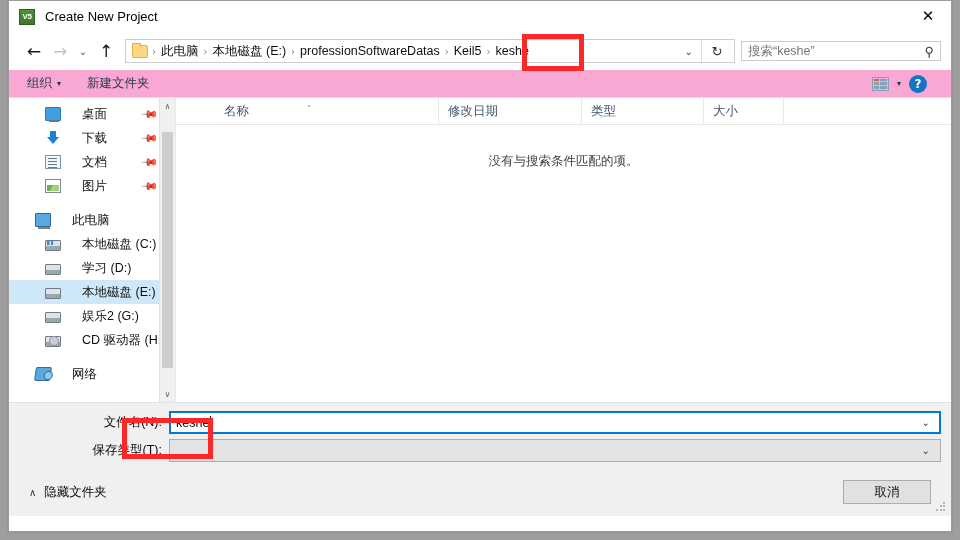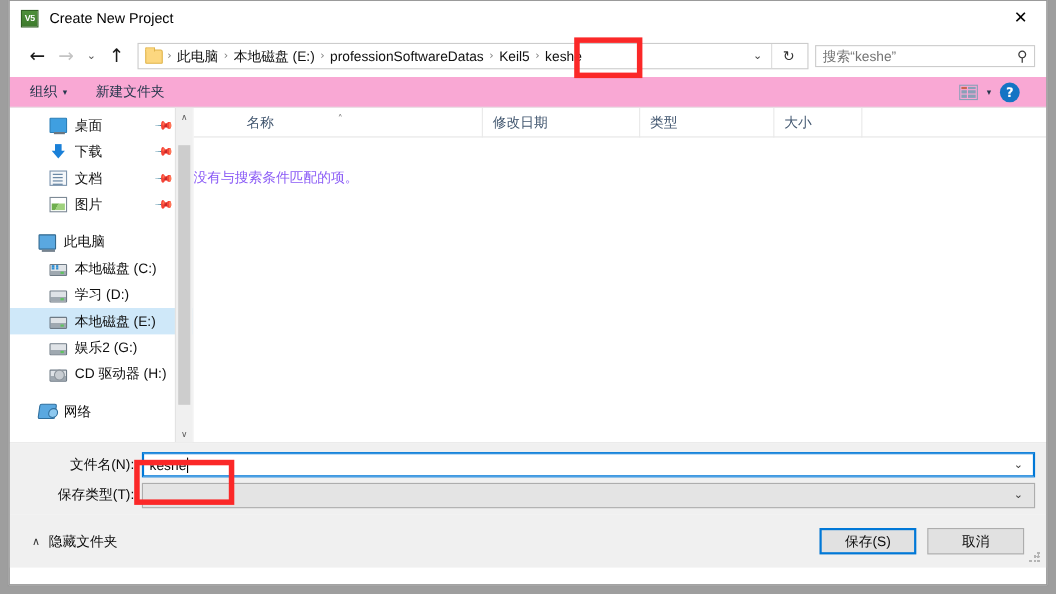--- a/index.html
+++ b/index.html
@@ -223,20 +223,21 @@
   .side-list { padding-top: 4px; }
   .side-item {
     height: 24px;
     display: flex;
     align-items: center;
     padding-left: 26px;
     font-size: 12.5px;
     color: #101010;
     position: relative;
     white-space: nowrap;
+    gap: 14px;
   }
   .side-item.indent2 { padding-left: 36px; }
   .side-item.selected { background: #cfe8f9; }
   .side-ico {
     width: 16px; height: 14px;
     margin-right: 7px;
     flex: 0 0 auto;
     position: relative;
   }
   .ico-desktop { background: #3f9fe0; border: 1px solid #2b7fb8; border-radius: 1px; }
@@ -353,38 +354,39 @@
     white-space: nowrap;
   }
   .col:first-child { border-left: none; padding-left: 48px; }
   .sort-caret {
     position: absolute;
     left: 50%; top: -2px;
     font-size: 9px; color: #7f7f7f;
     font-family: "DejaVu Sans", sans-serif;
   }
   .empty-msg {
-    text-align: left;
-    font-size: 12.5px;
-    color: #8b5cf6;
+    text-align: center;
+    font-size: 12.5px;
+    color: #404040;
     margin-top: 28px;
   }
 
   
   .formarea {
     background: #f0f0f0;
     height: 65px;
     padding-top: 8px;
   }
   .formrow {
     display: flex;
     align-items: center;
     height: 23px;
     margin-bottom: 5px;
     padding-right: 10px;
+    padding-left: 40px;
   }
   .formlabel {
     width: 120px;
     text-align: right;
     padding-right: 7px;
     font-size: 12.5px;
     color: #0a0a0a;
     white-space: nowrap;
   }
   .field {
@@ -638,21 +640,20 @@
       </div>
     </div>
   </div>
 
   <div class="footer">
     <div class="hide-folders">
       <span class="hf-caret">∧</span>
       <span>隐藏文件夹</span>
     </div>
     <div class="btns">
-      <div class="btn default">保存(S)</div>
       <div class="btn">取消</div>
     </div>
     <div class="grip"></div>
   </div>
 
   <div class="annot" id="annot-breadcrumb"></div>
   <div class="annot" id="annot-filename"></div>
 </div>
 
 </body></html>

